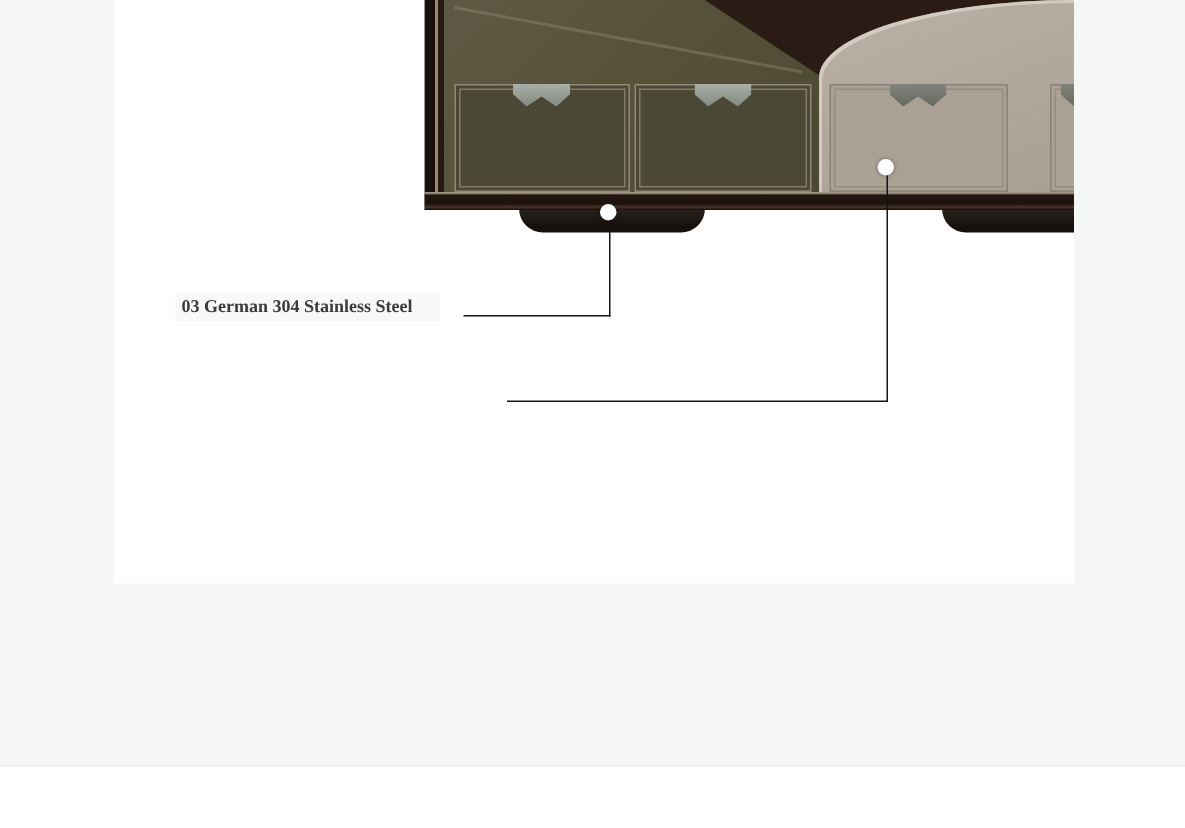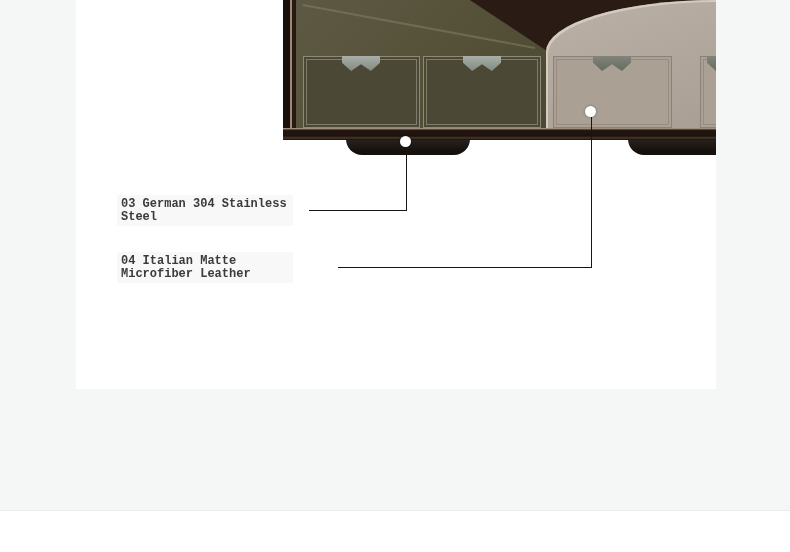--- a/index.html
+++ b/index.html
@@ -1,17 +1,17 @@
 <!DOCTYPE html>
 <html><head>
 <meta charset="utf-8">
 <style>
   html,body{margin:0;padding:0;}
   .page{position:relative;width:790px;height:552px;background:#ffffff;overflow:hidden;
-        font-family:Liberation Mono, monospace;}
+        font-family:Liberation Serif, serif;}
   .gray-band{position:absolute;left:0;top:0;width:790px;height:510px;
         background:#f5f6f6;border-bottom:1px solid #ebebeb;}
   .content{position:absolute;left:76px;top:0;width:640px;height:389px;background:#ffffff;}
 
   
   .photo{position:absolute;left:207px;top:0;width:433px;height:156px;overflow:hidden;}
   .photo-bg{position:absolute;left:0;top:0;width:433px;height:140px;background:#2b1b15;}
   .wood-left{position:absolute;left:0;top:0;width:13px;height:140px;
         background:linear-gradient(90deg,#17100b 0px,#17100b 7px,#9d8771 7px,#9d8771 9px,#2a1c14 9px,#241811 13px);}
   .panel-olive{position:absolute;left:13px;top:0;width:250px;height:132px;
@@ -97,15 +97,14 @@
     <span class="marker marker-1"></span>
     <span class="marker marker-2"></span>
 
     <div class="cline l1v"></div>
     <div class="cline l1h"></div>
     <div class="cline l2v"></div>
     <div class="cline l2h"></div>
 
     <div class="callout-label first">03 German 304 Stainless Steel</div>
 
-    <div class="callout-label second">04 Italian Matte Microfiber Leather</div>
   </div>
 </div>
 
 </body></html>

